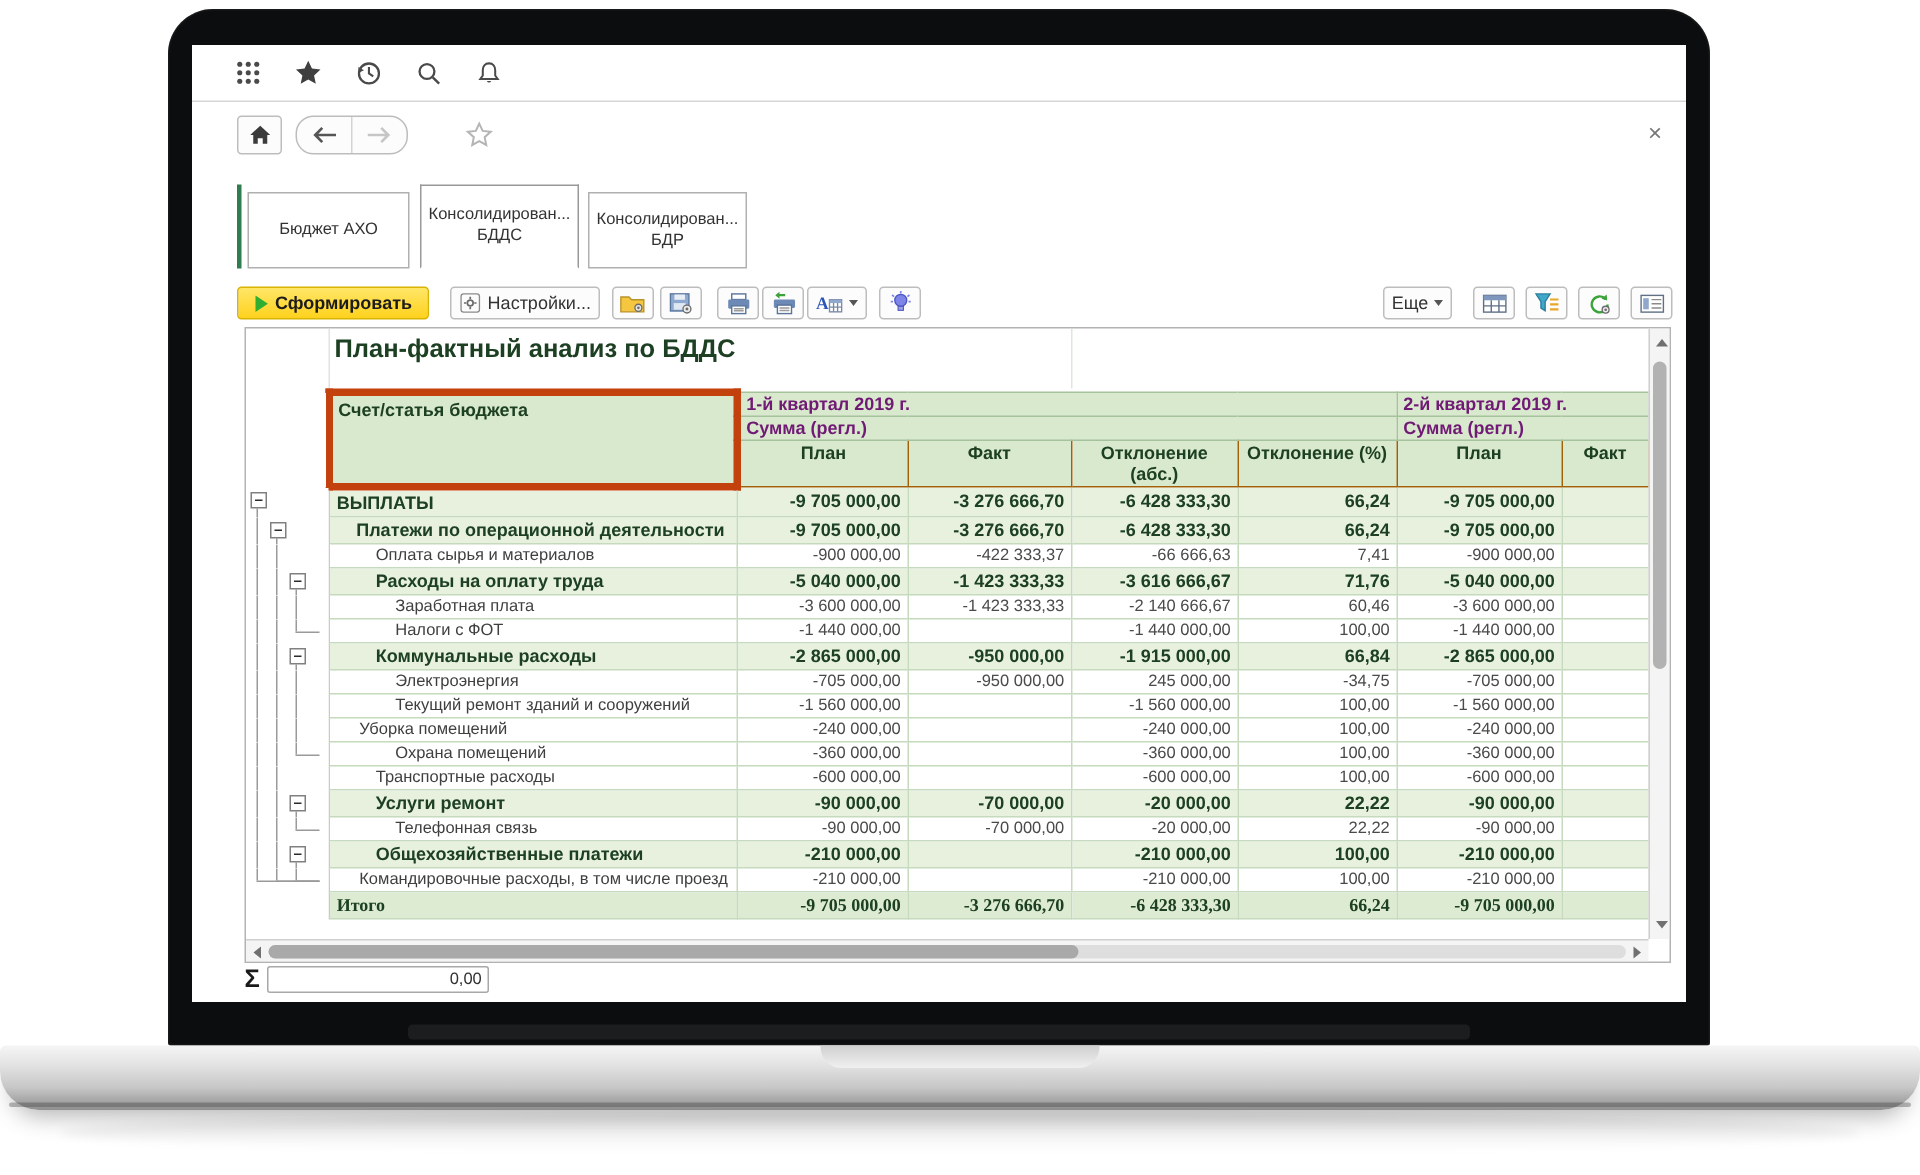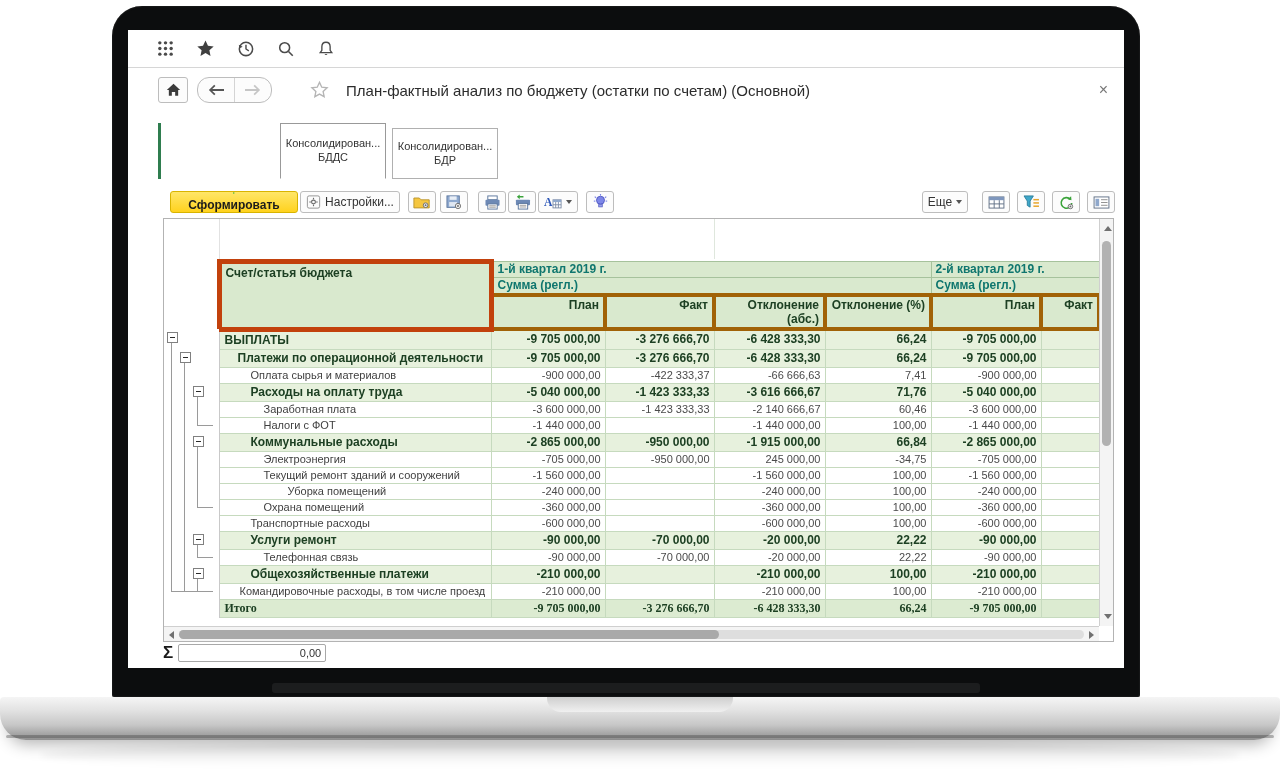--- a/index.html
+++ b/index.html
@@ -38,39 +38,39 @@
   .greenbar{position:absolute;left:30px;top:12px;width:3px;height:56px;background:#2f7d4f;}
   .tab{position:absolute;background:#fff;border:1px solid #b0b0b0;display:flex;flex-direction:column;
        align-items:center;justify-content:center;font-size:11px;color:#333;text-align:center;line-height:1.25;cursor:pointer;box-sizing:border-box;}
   .tab1{left:37px;top:17px;width:108px;height:51px;}
   .tab2{left:152px;top:12px;width:106px;height:56px;border-color:#999;border-bottom-color:#fff;z-index:2;}
   .tab3{left:264px;top:17px;width:106px;height:51px;}
 
   .toolbar{position:absolute;left:0;top:158px;width:100%;height:32px;}
   .btn{position:absolute;top:3px;height:22px;border:1px solid #bdbdbd;border-radius:3px;background:#fcfcfc;
        display:flex;align-items:center;justify-content:center;gap:4px;font-size:12px;color:#333;box-sizing:border-box;cursor:pointer;}
-  .btn-gen{left:42px;width:128px;background:linear-gradient(#ffe668,#ffd21e);border-color:#d9b400;font-weight:bold;color:#1c1c1c;flex-direction:column;}
+  .btn-gen{left:30px;width:128px;background:linear-gradient(#ffe668,#ffd21e);border-color:#d9b400;font-weight:bold;color:#1c1c1c;}
   .btn-set{left:172px;width:100px;}
   .ib{width:28px;}
   .caret{width:0;height:0;border-left:3.5px solid transparent;border-right:3.5px solid transparent;border-top:4px solid #555;}
 
   
   .viewport{position:absolute;left:35px;top:188px;width:951px;height:424px;border:1px solid #b3b3b3;background:#fff;overflow:hidden;box-sizing:border-box;}
   .rpt-title{position:absolute;left:59px;top:4px;font-size:17px;font-weight:bold;color:#1d4023;}
   .tgrid1{position:absolute;left:550px;top:0;width:1px;height:40px;background:#dfe7dd;}
   .tgrid2{position:absolute;left:55px;top:0;width:1px;height:40px;background:#e2e2e2;}
 
   table.rpt{position:absolute;left:0;top:40px;border-collapse:collapse;table-layout:fixed;width:935px;}
   table.rpt td,table.rpt th{overflow:hidden;box-sizing:border-box;}
   .gut{border:none;border-right:1px solid #c9c9c9;position:relative;background:#fff;}
   th.hname{background:#d9e9ce;border:5px solid #c2410c;vertical-align:top;text-align:left;
            font-size:12px;color:#1d4023;padding:2px 4px;}
-  th.hq{background:#d9e9ce;border:1px solid #a6c29c;text-align:left;font-size:12px;color:#0f766e;
+  th.hq{background:#d9e9ce;border:1px solid #a6c29c;text-align:left;font-size:12px;color:#701a75;
         padding:1px 4px;line-height:13px;font-weight:bold;}
-  th.hc{background:#d9e9ce;border:4px solid #a16207;text-align:right;font-size:12px;color:#1d4023;
+  th.hc{background:#d9e9ce;border:1px solid #a16207;text-align:center;font-size:12px;color:#1d4023;
         padding:1px 4px;line-height:14px;vertical-align:top;height:30px;font-weight:bold;}
   td.name{border:1px solid #c6dabe;font-size:11px;color:#3f3f3f;padding:1px 4px;line-height:13px;}
   td.num{border:1px solid #c6dabe;font-size:11px;color:#4a4a4a;text-align:right;padding:1px 4px;line-height:13px;white-space:nowrap;}
   tr.grp td{background:#e7f1dd;font-weight:bold;font-size:12px;color:#1d4023;line-height:15px;}
   tr.grp td.num{font-size:12px;color:#1d4023;}
   tr.total td{background:#dcebd1;font-weight:bold;font-size:12px;color:#1d4023;line-height:15px;font-family:Liberation Serif, serif;}
   tr td.gut{background:#fff;font-weight:normal;}
   .vline{position:absolute;top:0;bottom:0;width:1px;background:#9a9a9a;}
   .vline.half{bottom:auto;height:50%;}
   .vline.below{top:13px;}
@@ -160,26 +160,28 @@
             <svg width="16" height="12" viewBox="0 0 18 12">
                 <path fill="#c6c6c6" d="M11 0L9.6 1.4 13.2 5H0v2h13.2L9.6 10.6 11 12l6-6z"></path>
               </svg>
           </span>
         </span>
         <span class="tool-ico fav-star">
           <svg width="22" height="22" viewBox="0 0 20 20">
               <path fill="none" stroke="#b5b5b5" stroke-width="1.4" d="M10 2l2.4 5.1 5.6.6-4.2 3.8 1.1 5.5L10 14.3 5.1 17l1.1-5.5L2 7.7l5.6-.6z"></path>
             </svg>
         </span>
-        <span class="wtitle">План-фактный анализ по бюджету (остатки по счетам) (Основной)</span>
         <span class="wclose">×</span>
       </div>
 
       <div class="tabsrow">
         <div class="greenbar"></div>
+        <div class="tab tab1">
+          <span>Бюджет АХО</span>
+        </div>
         <div class="tab tab2">
           <span>Консолидирован...</span>
           <span>БДДС</span>
         </div>
         <div class="tab tab3">
           <span>Консолидирован...</span>
           <span>БДР</span>
         </div>
       </div>
 
@@ -302,20 +304,21 @@
                 <line x1="8.5" y1="7" x2="15.5" y2="7"></line>
                 <line x1="8.5" y1="10" x2="15.5" y2="10"></line>
               </g>
             </svg>
         </div>
       </div>
 
       <div class="viewport">
         <div class="tgrid2"></div>
         <div class="tgrid1"></div>
+        <div class="rpt-title">План-фактный анализ по БДДС</div>
 
         <table class="rpt">
           <colgroup>
             <col style="width:55px">
               <col style="width:272px">
               <col style="width:114px">
               <col style="width:109px">
             <col style="width:111px">
               <col style="width:106px">
               <col style="width:110px">
@@ -476,21 +479,21 @@
                 <td class="num">100,00</td>
                 <td class="num">-1 560 000,00</td>
                 <td class="num"></td>
               </tr>
               <tr>
                 <td class="gut">
                   <div class="vline" style="left: 7px;"></div>
                   <div class="vline" style="left: 20px;"></div>
                   <div class="vline" style="left: 33px;"></div>
                 </td>
-                <td class="name" style="padding-left: 68px;">Уборка помещений</td>
+                <td class="name" style="padding-left: 20px;">Уборка помещений</td>
                 <td class="num">-240 000,00</td>
                 <td class="num"></td>
                 <td class="num">-240 000,00</td>
                 <td class="num">100,00</td>
                 <td class="num">-240 000,00</td>
                 <td class="num"></td>
               </tr>
               <tr>
                 <td class="gut">
                   <div class="vline" style="left: 7px;"></div>

